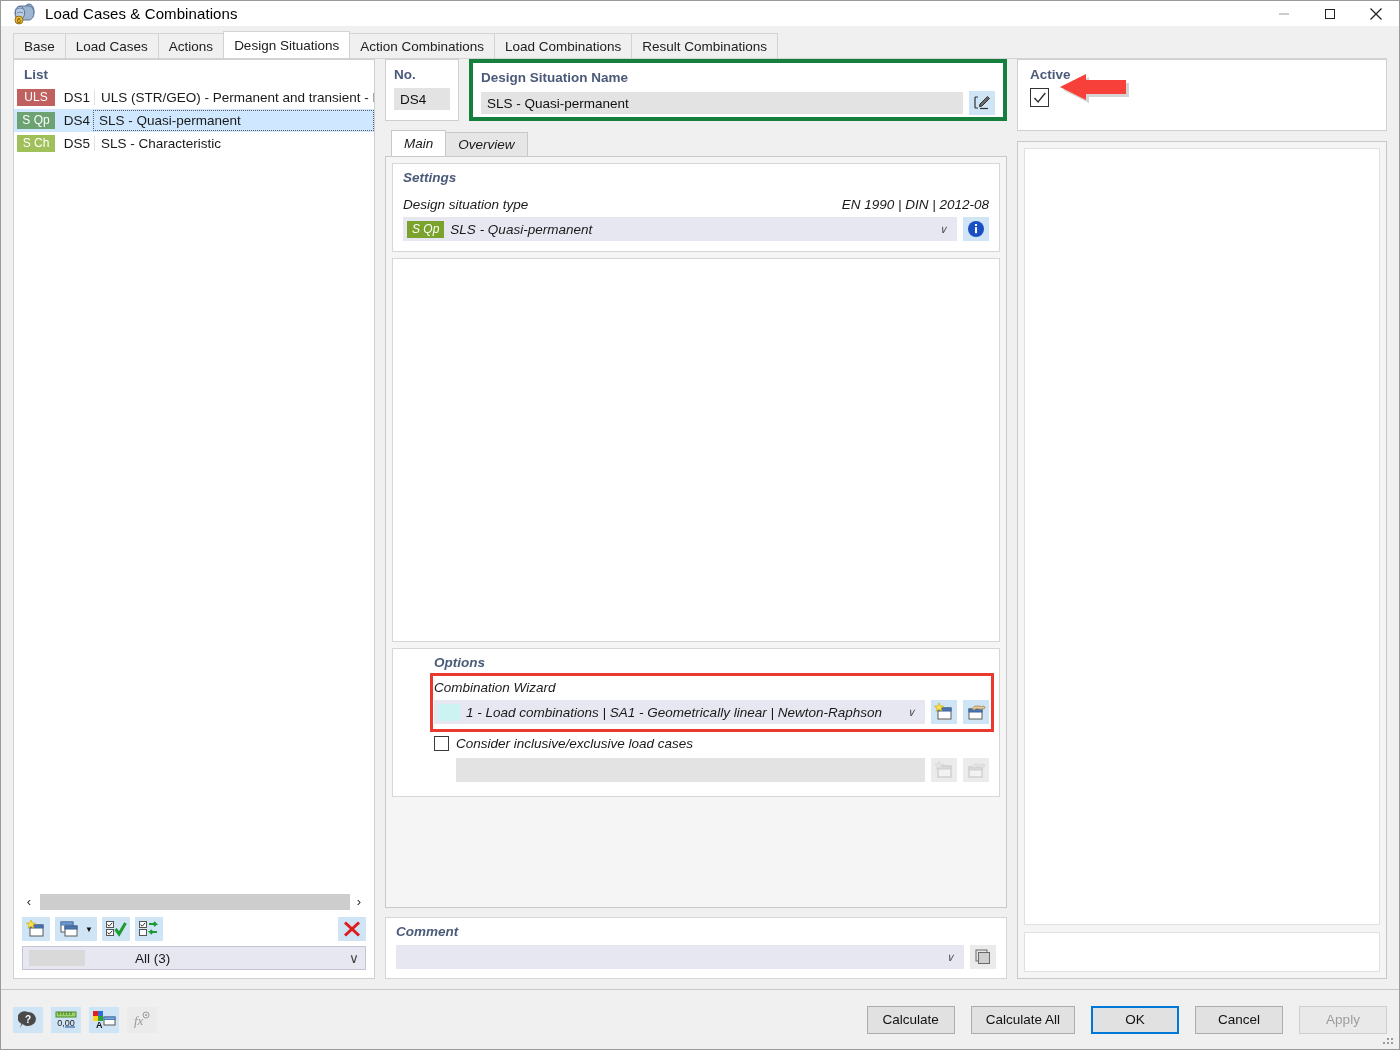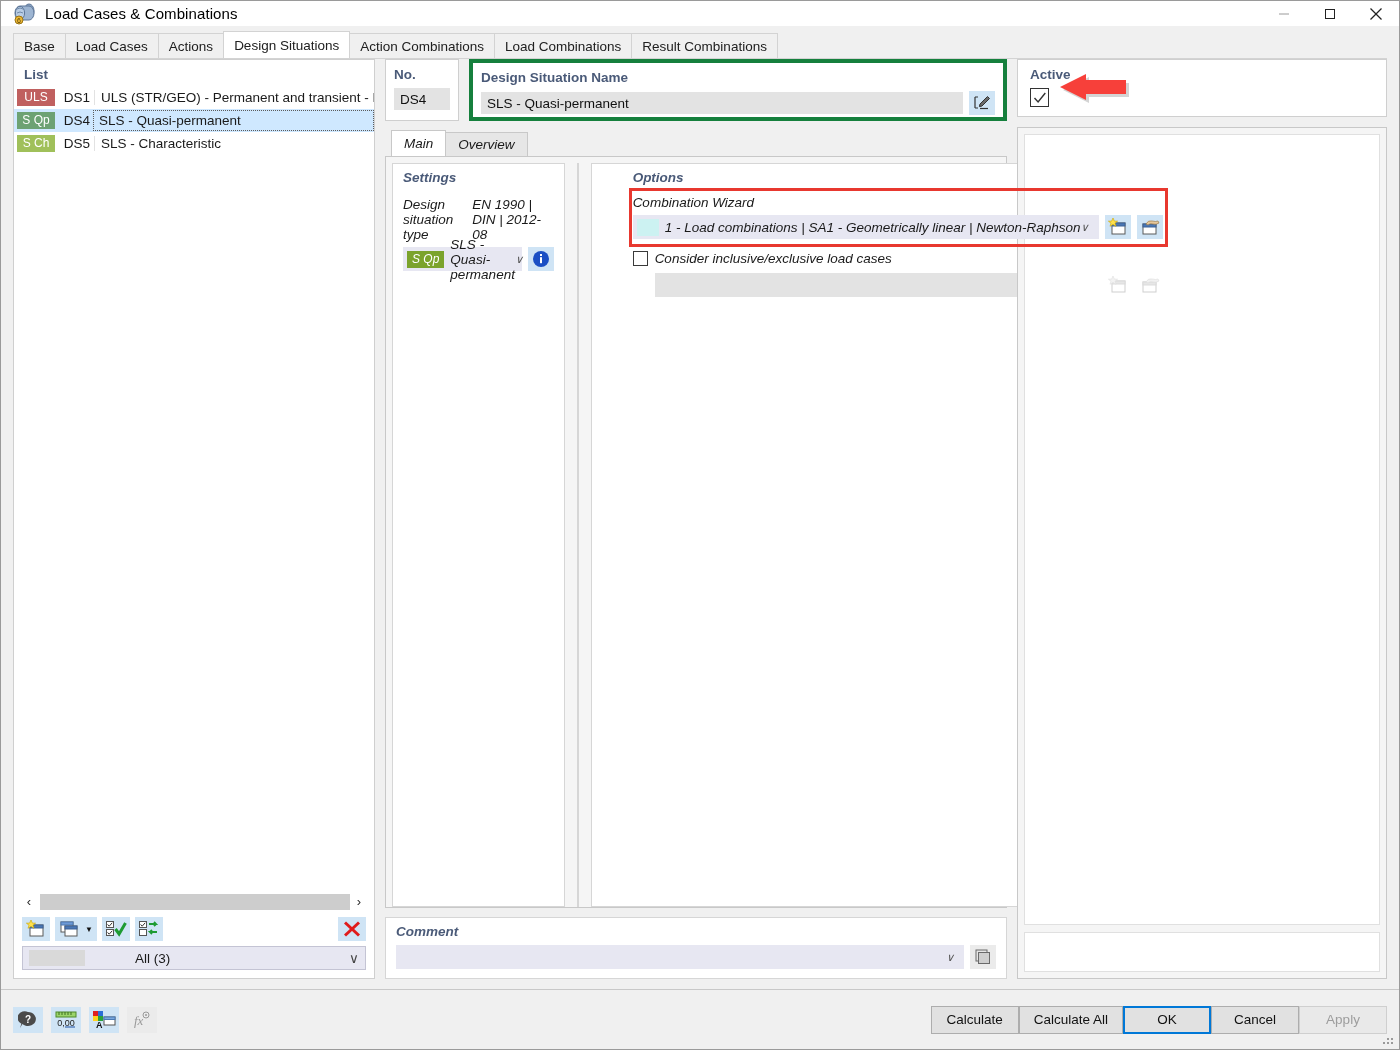--- a/index.html
+++ b/index.html
@@ -69,21 +69,21 @@
   .name-line { display:flex; gap:6px; align-items:center; }
   .name-line .field-ro { flex:1 1 auto; }
   .icon-btn { width:26px; height:24px; background:#cfe4f5; display:flex; align-items:center; justify-content:center; flex:0 0 auto; }
   .icon-btn.disabled { background:#ebebeb; }
 
   .content-row { flex:1 1 auto; display:flex; gap:10px; margin-top:9px; min-height:0; }
   .tabs2-col { flex:1 1 auto; display:flex; flex-direction:column; min-width:0;font-style:italic; }
   .tabs2 { display:flex; align-items:flex-end; height:26px; flex:0 0 auto; padding-left:6px; }
   .tab2 { height:24px; padding:0 12px; display:flex; align-items:center; font-size:13.5px; background:#e6e6e6; border:1px solid #c8c8c8; border-bottom:none; margin-right:-1px; }
   .tab2.active { background:#ffffff; height:26px; z-index:2; position:relative; }
-  .tab2-body { flex:1 1 auto; background:#f5f5f5; border:1px solid #c8c8c8; display:flex; flex-direction:row; min-height:0; padding:0; }
+  .tab2-body { flex:1 1 auto; background:#f5f5f5; border:1px solid #c8c8c8; display:flex; flex-direction:column; min-height:0; padding:0; }
 
   .sec { background:#fff; border:1px solid #d6d6d6; margin:6px 6px 0 6px; }
   .sec-hd { padding:6px 10px 2px 10px; }
   .sec-bd { padding:4px 10px 10px 10px; }
   .row-label { font-size:13.5px; }
   .lbl-row { display:flex; align-items:baseline; }
   .lbl-row .right { margin-left:auto; font-size:13.5px; }
   .combo { height:24px; background:#e7e7f2; display:flex; align-items:center; padding:0 4px 0 4px; font-size:13.5px; position:relative; }
   .combo .cv { margin-left:6px; }
   .combo .caret { margin-left:auto; color:#555; font-size:11px; padding-right:6px; }
@@ -99,33 +99,33 @@
   .redbox { position:absolute; left:-4px; right:-5px; top:-7px; bottom:-8px; border:3px solid #e8382f; pointer-events:none; }
   .cb-line { display:flex; align-items:center; gap:7px; margin-top:12px; }
   .chk { width:15px; height:15px; border:1px solid #3a3a3a; background:#fff; flex:0 0 auto; display:flex; align-items:center; justify-content:center; }
   .swatch-cyan { width:22px; height:17px; background:#ccf2f2; flex:0 0 auto; }
   .incl-row { display:flex; align-items:center; gap:6px; margin-top:7px; padding-left:22px; }
   .field-dis { height:24px; background:#e3e3e3; flex:1 1 auto; }
 
   .comment-sec { background:#ffffff; border:1px solid #d6d6d6; margin:9px 0 0 0; flex:0 0 auto; padding:6px 10px 9px 10px; }
 
   .right-col { width:370px; flex:0 0 auto; display:flex; flex-direction:column; padding-bottom:10px; }
-  .active-panel { background:#fff; border:1px solid #cfcfcf; height:58px; padding:7px 12px 0 12px; position:relative; flex:0 0 auto; }
+  .active-panel { background:#fff; border:1px solid #cfcfcf; height:72px; padding:7px 12px 0 12px; position:relative; flex:0 0 auto; }
   .active-chk { width:19px; height:19px; border:1px solid #333; background:#fff; display:flex; align-items:center; justify-content:center; margin-top:6px; }
   .arrow { position:absolute; left:36px; top:14px; }
   .right-big { flex:1 1 auto; background:#f5f5f5; border:1px solid #c8c8c8; margin-top:10px; min-height:0; padding:6px; display:flex; flex-direction:column; }
   .right-white { background:#ffffff; border:1px solid #e0e0e0; flex:1 1 auto; min-height:0; }
   .right-white2 { background:#ffffff; border:1px solid #e0e0e0; height:40px; margin-top:7px; flex:0 0 auto; }
 
   
   .footer { flex:0 0 auto; height:60px; background:#f0f0f0; border-top:1px solid #c8c8c8; display:flex; align-items:center; padding:0 12px; gap:0; }
   .foot-icons { display:flex; gap:8px; align-items:center; }
   .foot-ic { width:30px; height:26px; background:#cfe4f5; display:flex; align-items:center; justify-content:center; }
   .foot-ic.dis { background:#ebebeb; }
-  .foot-btns { margin-left:auto; display:flex; gap:0; align-items:center; }
+  .foot-btns { margin-left:auto; display:flex; gap:16px; align-items:center; }
   .btn { height:28px; min-width:88px; padding:0 14px; background:#e1e1e1; border:1px solid #adadad; font-size:13.5px; display:flex; align-items:center; justify-content:center; color:#111; }
   .btn.default { border:2px solid #0078d7; background:#e1e1e1; }
   .btn.disabled { color:#9d9d9d; border-color:#cfcfcf; background:#e9e9e9; }
   .grip { position:absolute; right:4px; bottom:3px; width:12px; height:12px; }
 </style>
 </head>
 <body>
 
 <div class="window">
 

